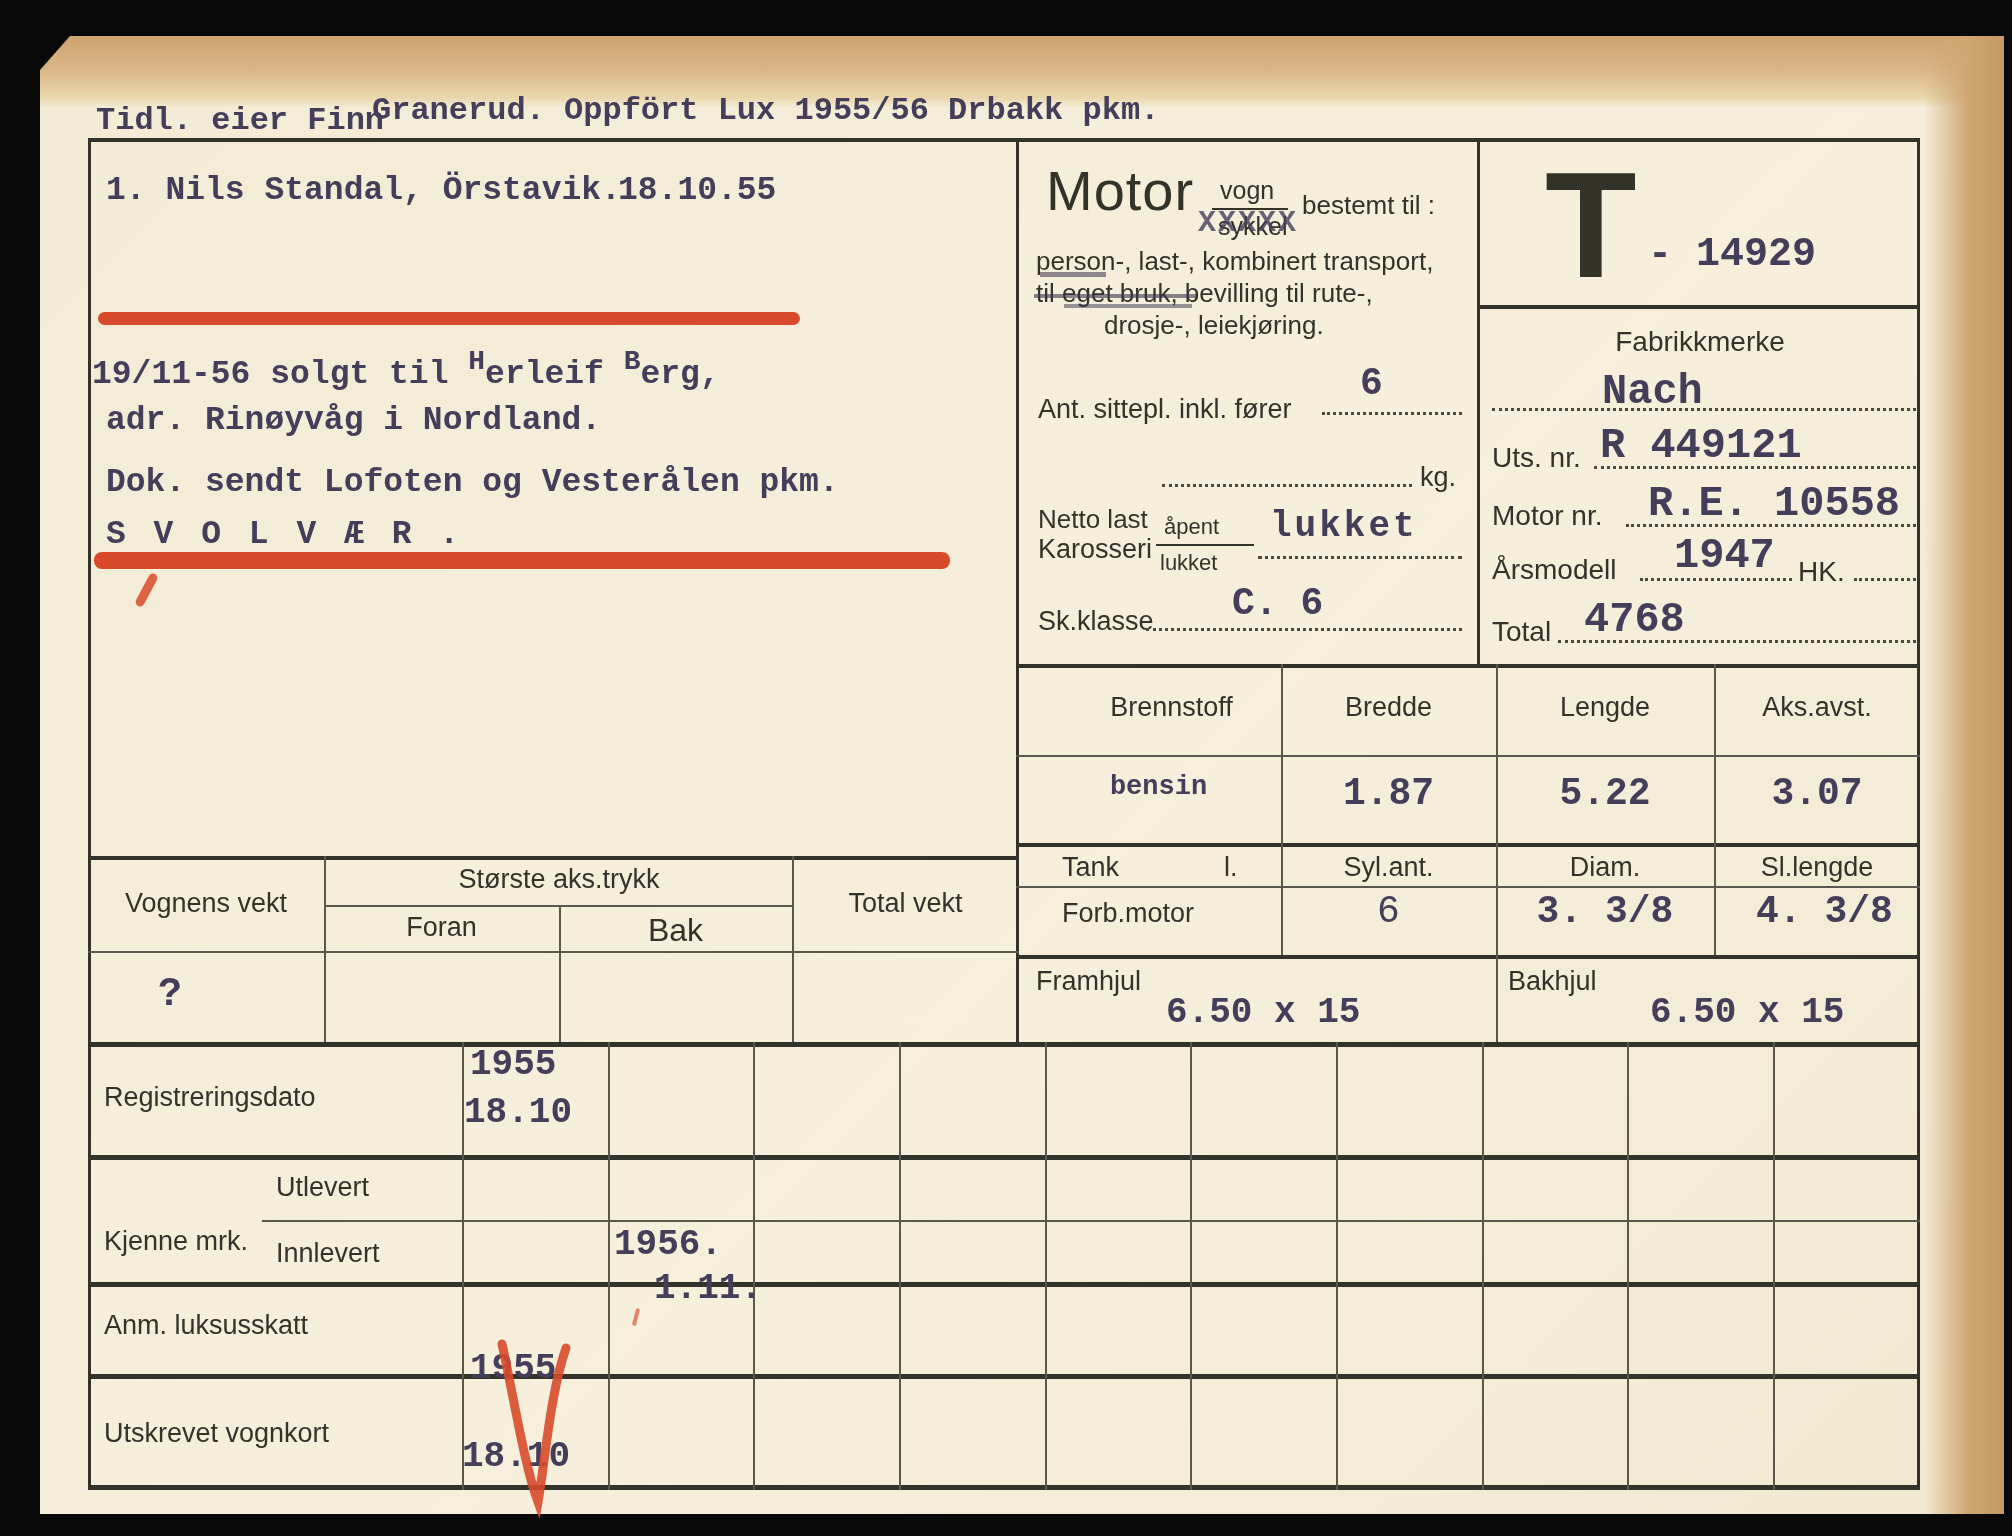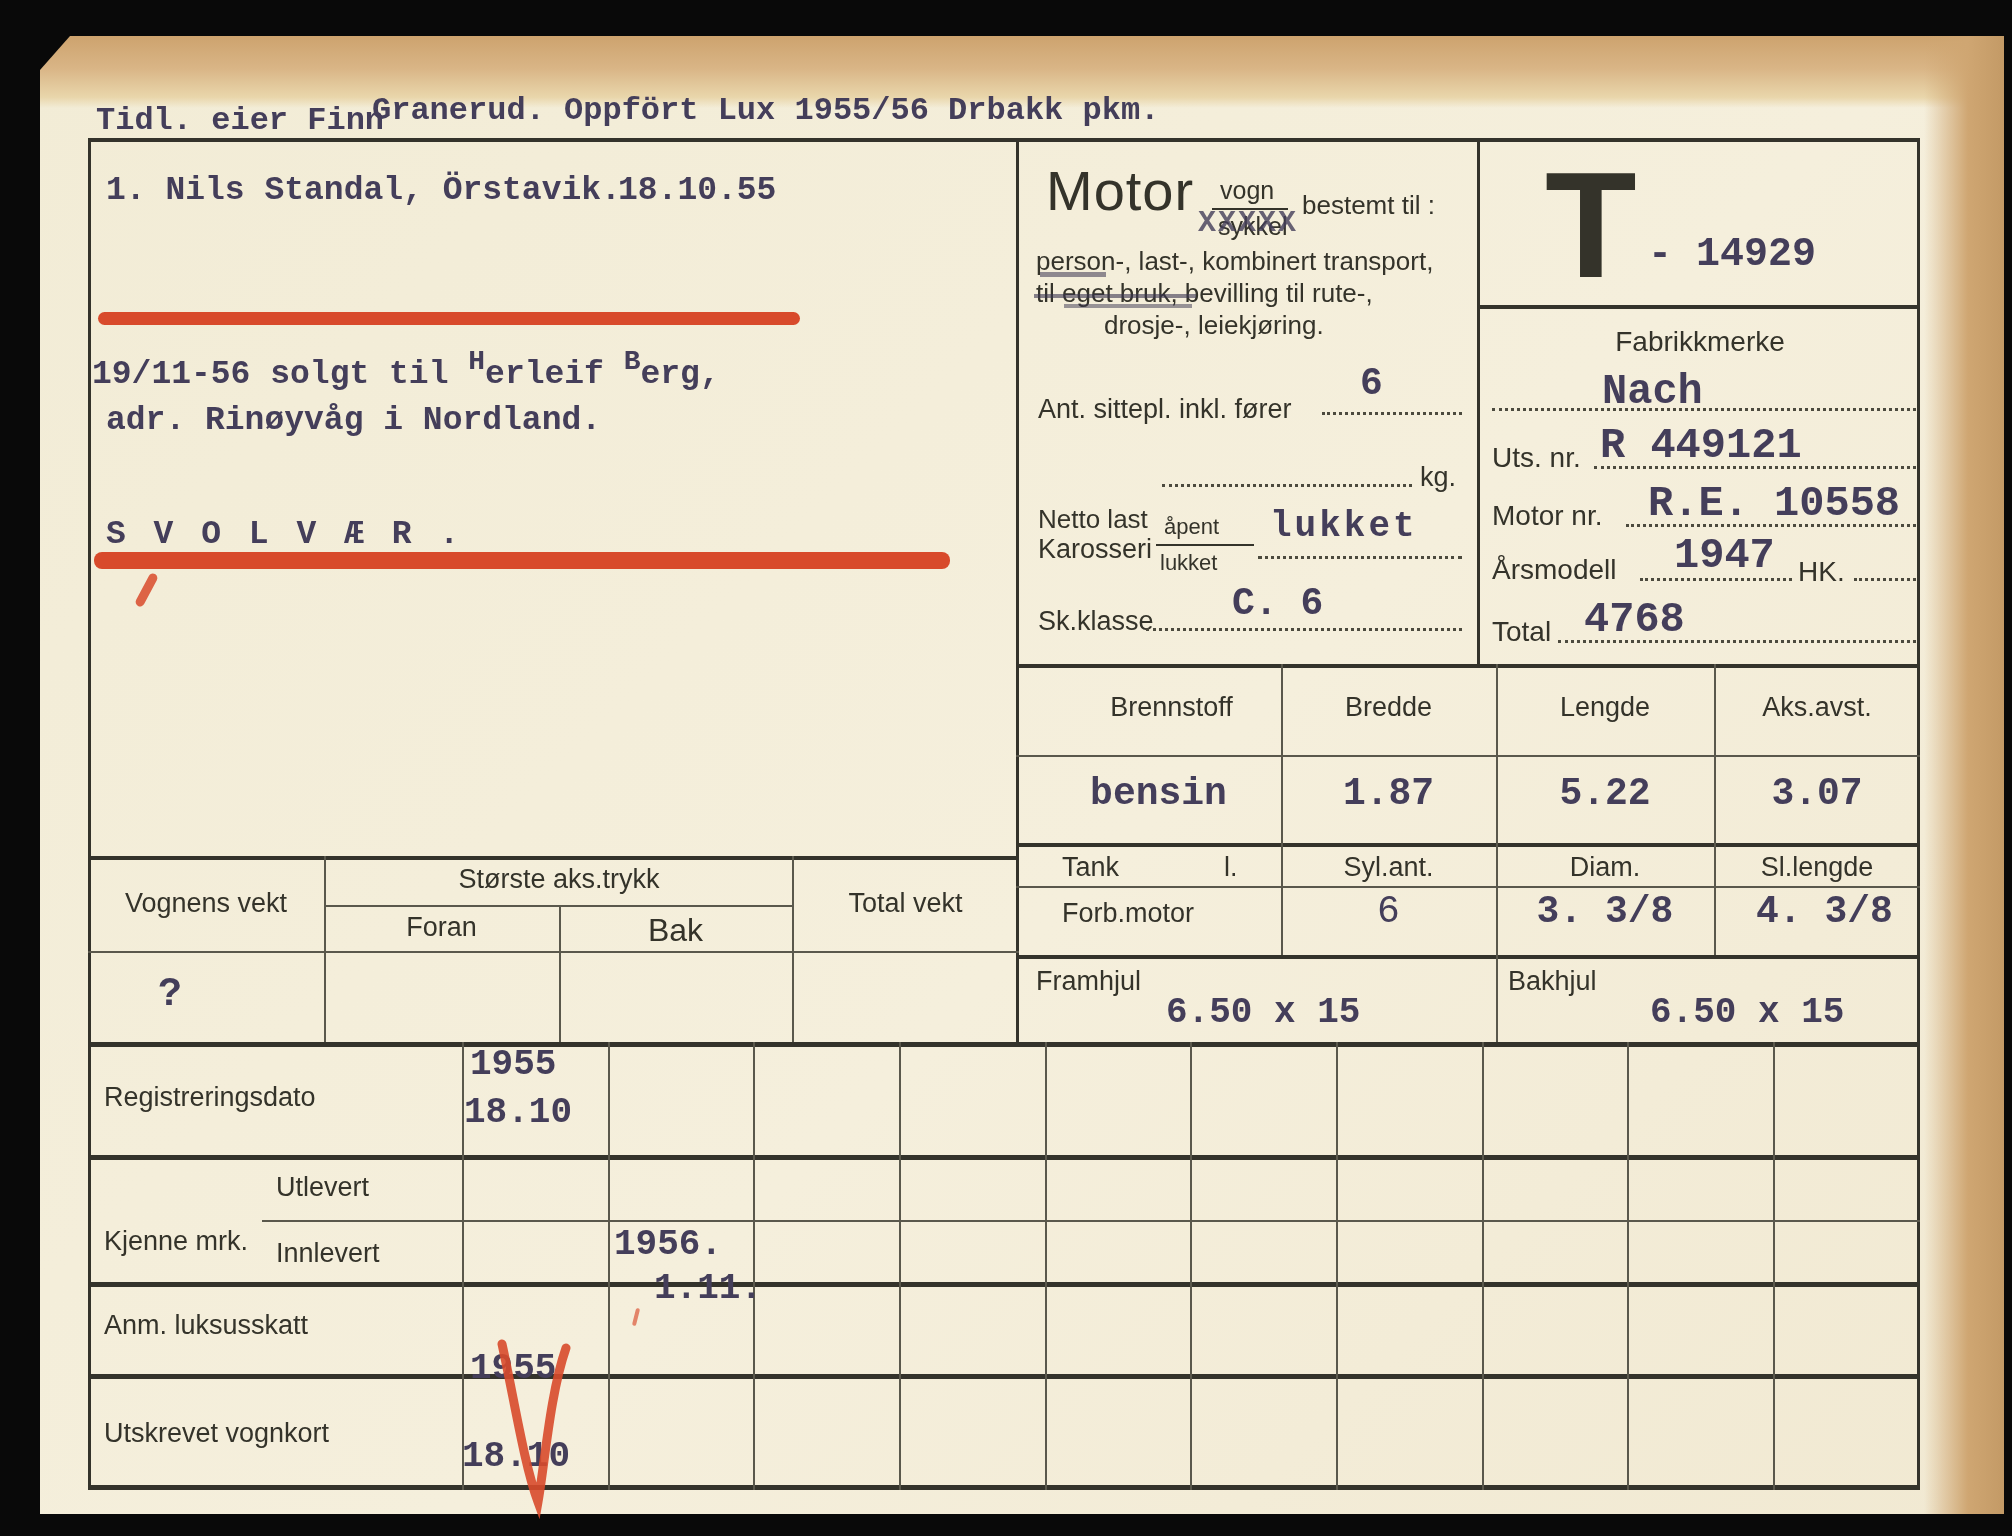--- a/index.html
+++ b/index.html
@@ -44,20 +44,21 @@
     <span>1. Nils Standal, Örstavik.</span>
   </div>
   <div class="tw" style="left:618px;top:172px;font-size:33px;">18.10.55</div>
 
   <div class="red" style="left:98px;top:312px;width:702px;height:13px;border-radius:7px;"></div>
 
   <div class="tw" style="left:92px;top:356px;font-size:33px;">
     <span>19/11-56 solgt til </span><span style="position:relative;top:-14px;font-size:28px;">H</span><span>erleif </span><span style="position:relative;top:-14px;font-size:28px;">B</span><span>erg,</span>
   </div>
   <div class="tw" style="left:106px;top:402px;font-size:33px;">adr. Rinøyvåg i Nordland.</div>
+  <div class="tw" style="left:106px;top:464px;font-size:33px;">Dok. sendt Lofoten og Vesterålen pkm.</div>
   <div class="tw" style="left:106px;top:516px;font-size:33px;letter-spacing:4px;">S V O L V Æ R .</div>
 
   <div class="red" style="left:94px;top:552px;width:856px;height:17px;border-radius:8px;"></div>
   <div class="red" style="left:142px;top:572px;width:9px;height:36px;border-radius:5px;transform:rotate(28deg);opacity:.85;"></div>
 
   <div class="pr" style="left:1046px;top:158px;font-size:56px;font-weight:500;letter-spacing:1px;">Motor</div>
   <div class="pr" style="left:1220px;top:176px;font-size:25px;font-weight:500;">vogn</div>
   <div class="hlthin" style="left:1212px;top:208px;width:76px;background:#34332a;"></div>
   <div class="pr" style="left:1218px;top:212px;font-size:25px;font-weight:500;">sykkel</div>
   <div class="tw" style="left:1198px;top:206px;font-size:30px;opacity:.8;letter-spacing:2px;">XXXXX</div>
@@ -122,21 +123,21 @@
   <div class="hl" style="left:1016px;top:955px;width:904px;"></div>
   <div class="vlthin" style="left:1281px;top:664px;height:291px;"></div>
   <div class="vlthin" style="left:1496px;top:664px;height:380px;"></div>
   <div class="vlthin" style="left:1714px;top:664px;height:291px;"></div>
 
   <div class="pr center" style="left:1016px;top:692px;width:265px;font-size:27px;font-weight:500;padding-left:23px;">Brennstoff</div>
   <div class="pr center" style="left:1281px;top:692px;width:215px;font-size:27px;font-weight:500;">Bredde</div>
   <div class="pr center" style="left:1496px;top:692px;width:218px;font-size:27px;font-weight:500;">Lengde</div>
   <div class="pr center" style="left:1714px;top:692px;width:206px;font-size:27px;font-weight:500;">Aks.avst.</div>
 
-  <div class="tw center" style="left:1016px;top:772px;width:285px;font-size:38px;">bensin</div>
+  <div class="tw center" style="left:1016px;top:772px;width:285px;font-size:27px;">bensin</div>
   <div class="tw center" style="left:1281px;top:772px;width:215px;font-size:38px;">1.87</div>
   <div class="tw center" style="left:1496px;top:772px;width:218px;font-size:38px;">5.22</div>
   <div class="tw center" style="left:1714px;top:772px;width:206px;font-size:38px;">3.07</div>
 
   <div class="pr" style="left:1062px;top:852px;font-size:27px;font-weight:500;">Tank</div>
   <div class="pr" style="left:1224px;top:852px;font-size:27px;font-weight:500;">l.</div>
   <div class="pr center" style="left:1281px;top:852px;width:215px;font-size:27px;font-weight:500;">Syl.ant.</div>
   <div class="pr center" style="left:1496px;top:852px;width:218px;font-size:27px;font-weight:500;">Diam.</div>
   <div class="pr center" style="left:1714px;top:852px;width:206px;font-size:27px;font-weight:500;">Sl.lengde</div>
 

